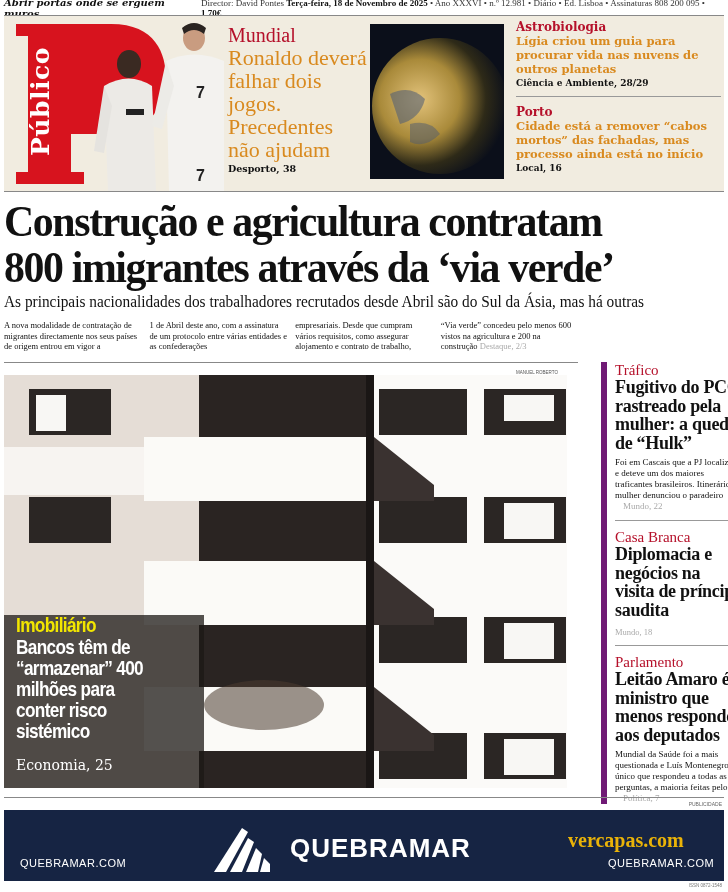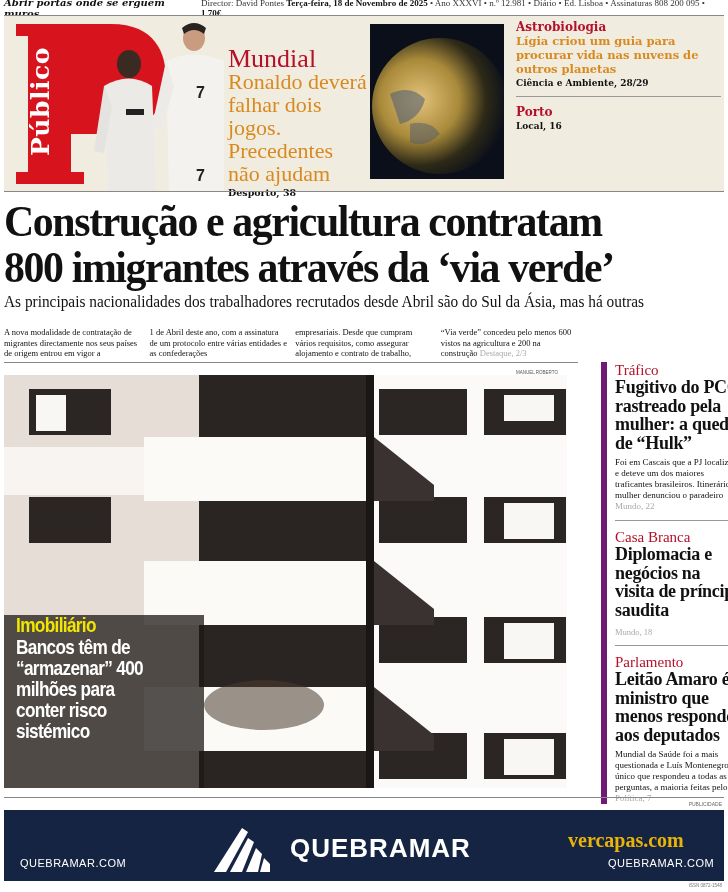--- a/index.html
+++ b/index.html
@@ -8,44 +8,44 @@
   .motto { font-weight: bold; font-style: italic; font-size: 10px; }
   .meta { font-family: "Liberation Serif", serif; font-size: 9px; color: #333; }
   .meta b { color: #111; }
   .hr { position: absolute; left: 4px; right: 4px; height: 1px; background: #888; }
   .masthead { position: absolute; left: 4px; top: 16px; width: 720px; height: 175px; background: #f1ece0; }
   .logo-p { position: absolute; left: 12px; top: 8px; width: 150px; height: 160px; }
   .logo-text { position: absolute; left: 22px; top: 30px; transform-origin: left top; transform: rotate(-90deg) translate(-110px, 0); font-family: "DejaVu Serif", serif; font-weight: bold; font-size: 25px; color: #fff; letter-spacing: 0.5px; }
   .players { position: absolute; left: 70px; top: 0; width: 160px; height: 175px; }
   .lead-sport { position: absolute; left: 224px; top: 8px; width: 140px; }
   .kicker-red { color: #b5102a; }
-  .sport-kicker { font-family: "Liberation Serif", serif; font-size: 26px; line-height: 22px; margin-top: 24px; }
+  .sport-kicker { font-family: "Liberation Serif", serif; font-size: 20px; line-height: 22px; }
   .sport-head { font-family: "Liberation Serif", serif; color: #d98a1f; font-size: 22px; line-height: 23px; }
   .sport-ref { font-family: "DejaVu Serif", serif; font-weight: bold; font-size: 9.5px; margin-top: 2px; }
   .planet-img { position: absolute; left: 366px; top: 8px; width: 134px; height: 155px; background: #0b0f1a; overflow: hidden; }
   .right-teasers { position: absolute; left: 512px; top: 4px; width: 205px; }
   .rt-kicker { font-family: "DejaVu Serif", serif; font-weight: bold; font-size: 12px; line-height: 14px; color: #b5102a; }
   .rt-head { font-family: "DejaVu Serif", serif; font-weight: bold; font-size: 11.5px; line-height: 14px; color: #d98a1f; }
   .rt-ref { font-family: "DejaVu Serif", serif; font-weight: bold; font-size: 9px; margin-top: 2px; }
   .rt-sep { height: 1px; background: #999; margin: 8px 0 8px 0; }
   .headline { position: absolute; left: 4px; top: 198px; width: 720px; font-family: "Liberation Serif", serif; font-weight: bold; font-size: 45px; line-height: 46px; letter-spacing: -1.5px; transform: scaleX(0.93); transform-origin: left top; white-space: nowrap; }
   .subhead { position: absolute; left: 4px; top: 292px; width: 730px; font-family: "Liberation Serif", serif; font-size: 16.5px; white-space: nowrap; transform: scaleX(0.93); transform-origin: left top; }
-  .cols { position: absolute; left: 4px; top: 327px; width: 720px; display: grid; grid-template-columns: repeat(5, 1fr); column-gap: 8px; font-family: "Liberation Serif", serif; font-size: 8.5px; line-height: 10.5px; }
+  .cols { position: absolute; left: 4px; top: 320px; width: 720px; display: grid; grid-template-columns: repeat(5, 1fr); column-gap: 8px; font-family: "Liberation Serif", serif; font-size: 8.5px; line-height: 10.5px; }
   .cols .ref { color: #aaa; }
   .main-photo { position: absolute; left: 4px; top: 375px; width: 563px; height: 413px; background: #e9e6e1; overflow: hidden; }
   .photo-credit { position: absolute; left: 516px; top: 370px; font-family: "Liberation Sans", sans-serif; font-size: 4.5px; color: #555; }
   .imob { position: absolute; left: 16px; top: 614px; width: 160px; font-family: "Liberation Sans", sans-serif; font-weight: bold; letter-spacing: -0.8px; transform: scaleX(0.82); transform-origin: left top; }
   .imob-kicker { color: #f2e600; font-size: 21px; line-height: 22px; }
   .imob-head { color: #fff; font-size: 21px; line-height: 21px; }
-  .imob-ref { position: absolute; left: 16px; top: 757px; color: #fff; font-family: "DejaVu Serif", serif; font-size: 14px; margin-top: 36px; }
+  .imob-ref { position: absolute; left: 16px; top: 757px; color: #fff; font-family: "DejaVu Serif", serif; font-size: 14px; }
   .sidebar { position: absolute; left: 601px; top: 362px; width: 142px; border-left: 6px solid #701a75; padding-left: 8px; }
   .sb-kicker { font-family: "Liberation Serif", serif; font-size: 15px; line-height: 16px; color: #b5102a; }
   .sb-head { font-family: "Liberation Serif", serif; font-weight: bold; font-size: 18px; line-height: 18.5px; letter-spacing: -0.3px; }
   .sb-text { font-family: "Liberation Serif", serif; font-size: 9px; line-height: 11px; margin-top: 5px; }
-  .sb-text .ref { color: #aaa; }
+  .sb-text .ref { color: #aaa; margin-left: 8px; }
   .sb-ref { font-family: "Liberation Serif", serif; font-size: 8.5px; color: #aaa; margin-top: 8px; }
   .sb-sep { height: 1px; background: #999; margin: 8px 0; }
   .pub-label { position: absolute; right: 6px; top: 801px; font-family: "Liberation Sans", sans-serif; font-size: 5px; color: #666; }
   .ad { position: absolute; left: 4px; top: 810px; width: 720px; height: 71px; background: #162443; }
   .ad-url-left { position: absolute; left: 16px; top: 47px; color: #fff; font-family: "Liberation Sans", sans-serif; font-size: 11px; letter-spacing: 0.5px; }
   .ad-brand { position: absolute; left: 286px; top: 23px; color: #fff; font-family: Liberation Sans, sans-serif; font-weight: bold; font-size: 26px; letter-spacing: 1px; }
   .ad-logo { position: absolute; left: 210px; top: 14px; width: 64px; height: 48px; }
   .ad-watermark { position: absolute; left: 564px; top: 19px; color: #eab308; font-family: Liberation Serif, serif; font-weight: bold; font-size: 20px; }
   .ad-url-right { position: absolute; left: 604px; top: 47px; color: #fff; font-family: "Liberation Sans", sans-serif; font-size: 11px; letter-spacing: 0.5px; }
   .issn { position: absolute; right: 6px; top: 883px; font-family: "Liberation Sans", sans-serif; font-size: 4.5px; color: #777; }
@@ -104,20 +104,21 @@
 
   <div class="right-teasers">
     <div>
       <div class="rt-kicker">Astrobiologia</div>
       <div class="rt-head">Lígia criou um guia para procurar vida nas nuvens de outros planetas</div>
       <div class="rt-ref">Ciência e Ambiente, 28/29</div>
     </div>
     <div class="rt-sep"></div>
     <div>
       <div class="rt-kicker">Porto</div>
+      <div class="rt-head">Cidade está a remover “cabos mortos” das fachadas, mas processo ainda está no início</div>
       <div class="rt-ref">Local, 16</div>
     </div>
   </div>
 </div>
 <div class="hr" style="top:191px"></div>
 
 <div class="headline">
   <div>Construção e agricultura contratam</div>
   <div>800 imigrantes através da ‘via verde’</div>
 </div>

